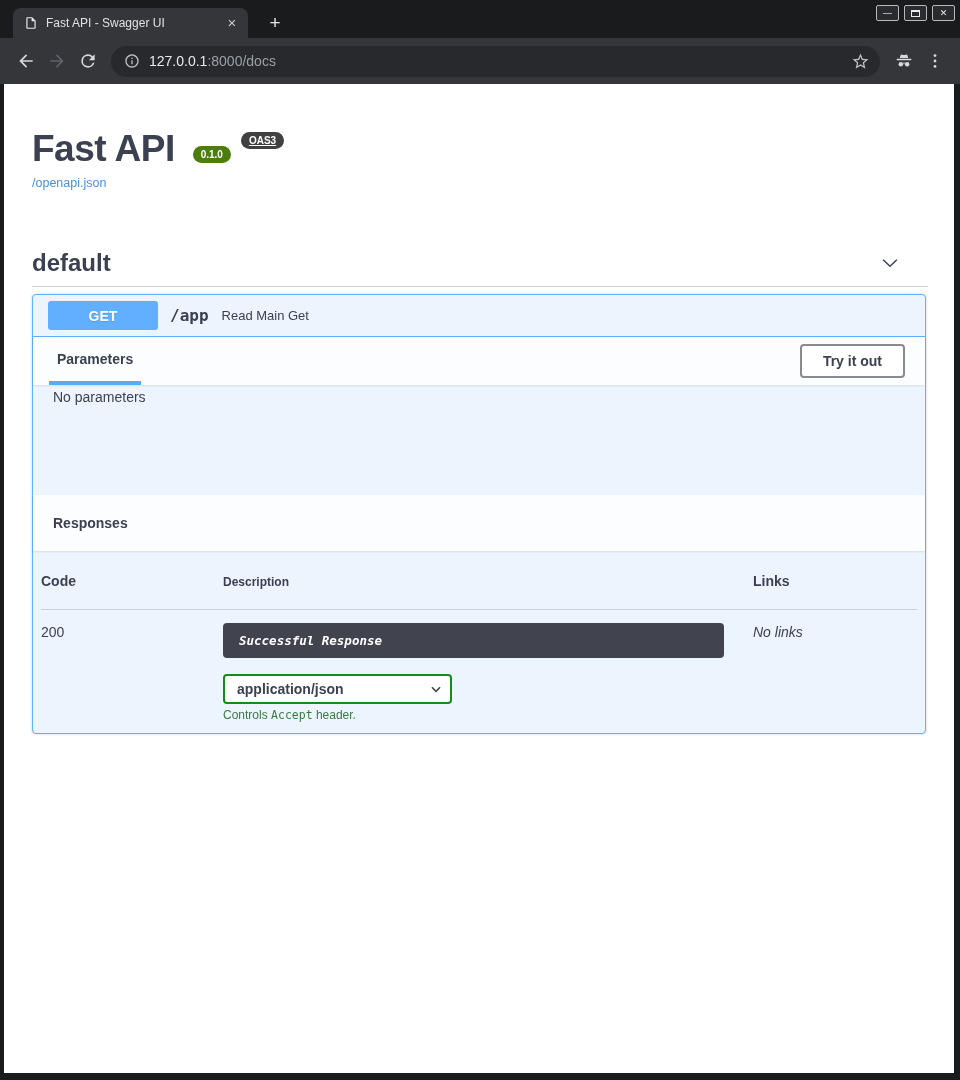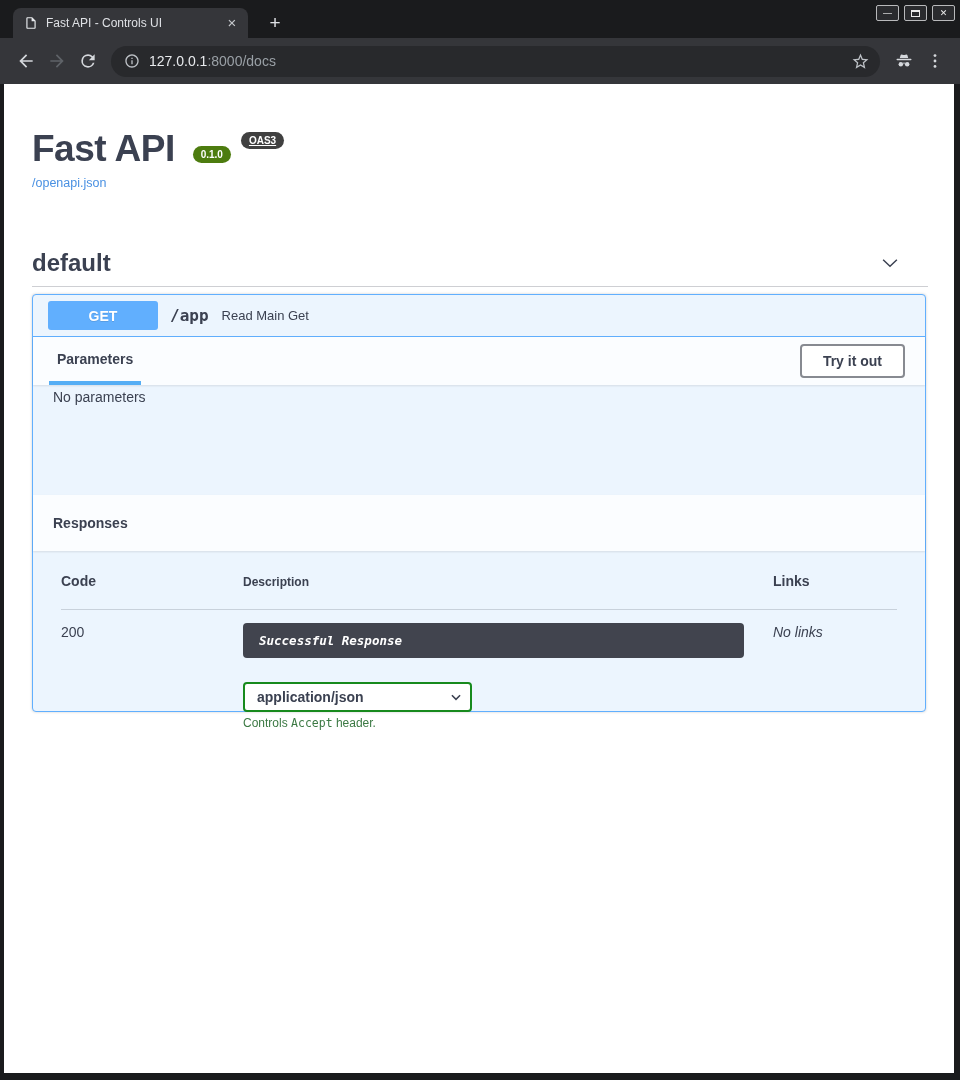--- a/index.html
+++ b/index.html
@@ -102,56 +102,56 @@
     height: 100%; display: flex; align-items: center; margin-left: 16px; padding: 0 8px;
     border-bottom: 4px solid #55aef5; font-size: 14px; font-weight: bold; color: #3b4151; cursor: pointer;
   }
   .tryout-btn {
     margin-left: auto; margin-right: 20px; padding: 7px 21px;
     background: #fff; border: 2px solid #878a91; border-radius: 4px;
     font-family: "Liberation Sans", sans-serif; font-size: 14px; font-weight: bold; color: #3b4151; cursor: pointer;
   }
   .params-body { height: 110px; padding: 4px 20px; font-size: 14px; color: #3b4151; }
   .resp-header { height: 56px; padding: 0 20px; font-size: 14px; font-weight: bold; color: #3b4151; }
-  .resp-body { height: 160px; padding: 22px 28px 0; border-radius: 0 0 3px 3px; }
+  .resp-body { height: 182px; padding: 22px 8px 0; border-radius: 0 0 3px 3px; }
 
   .rt-row { display: grid; grid-template-columns: 182px 530px 1fr; align-items: start; }
   .rt-head div { font-weight: bold; }
   .col-code-h, .col-links-h { font-size: 14px; }
   .col-desc-h { font-size: 12px; padding-top: 2px; }
   .rt-divider { border-bottom: 1px solid rgba(59,65,81,.2); margin-top: 20px; margin-bottom: 13px; }
   .code-cell { font-size: 14px; padding-top: 1px; }
   .links-cell { font-size: 14px; font-style: italic; padding-top: 1px; }
   .resp-markdown {
     width: 501px; background: #41444e; color: #fff; border-radius: 4px;
     padding: 10px 16px; font-family: "DejaVu Sans Mono", monospace;
     font-style: italic; font-weight: bold; font-size: 12.5px;
   }
-  .media-wrap { position: relative; width: 229px; margin-top: 24px; }
+  .media-wrap { position: relative; width: 229px; margin-top: 16px; }
   .media-select {
     width: 229px; height: 30px; appearance: none; -webkit-appearance: none;
     border: 2px solid #178a1d; border-radius: 4px; background: #fff;
     font-family: "Liberation Sans", sans-serif; font-size: 14px; font-weight: bold; color: #3b4151;
     padding: 0 30px 0 12px; cursor: pointer; outline: none;
   }
   .select-arrow { position: absolute; right: 9px; top: 8px; pointer-events: none; }
   .media-hint { margin-top: 4px; font-size: 12px; color: #3b7943; }
   .media-hint code { font-family: "DejaVu Sans Mono", monospace; font-size: 11.5px; color: #3b7943; }
 </style>
 </head>
 <body>
 
 <div class="tabstrip">
   <div class="tab">
     <span class="favicon">
       <svg viewBox="0 0 24 24">
           <path d="M14 2H6c-1.1 0-2 .9-2 2v16c0 1.1.9 2 2 2h12c1.1 0 2-.9 2-2V8l-6-6zm4 18H6V4h7v5h5v11z"></path>
         </svg>
     </span>
-    <span class="tab-title">Fast API - Controls UI</span>
+    <span class="tab-title">Fast API - Swagger UI</span>
     <span class="tab-close">×</span>
   </div>
   <div class="new-tab">+</div>
   <div class="win-controls">
     <div class="win-btn">—</div>
     <div class="win-btn">
         <span class="max-glyph"></span>
       </div>
     <div class="win-btn">✕</div>
   </div>

